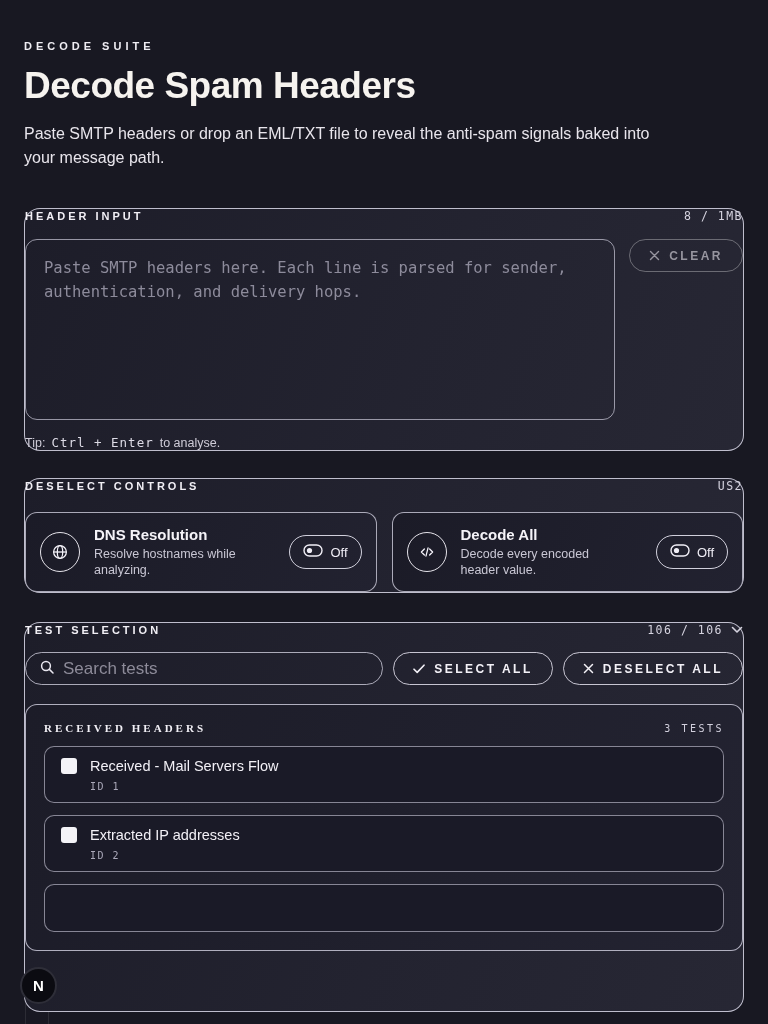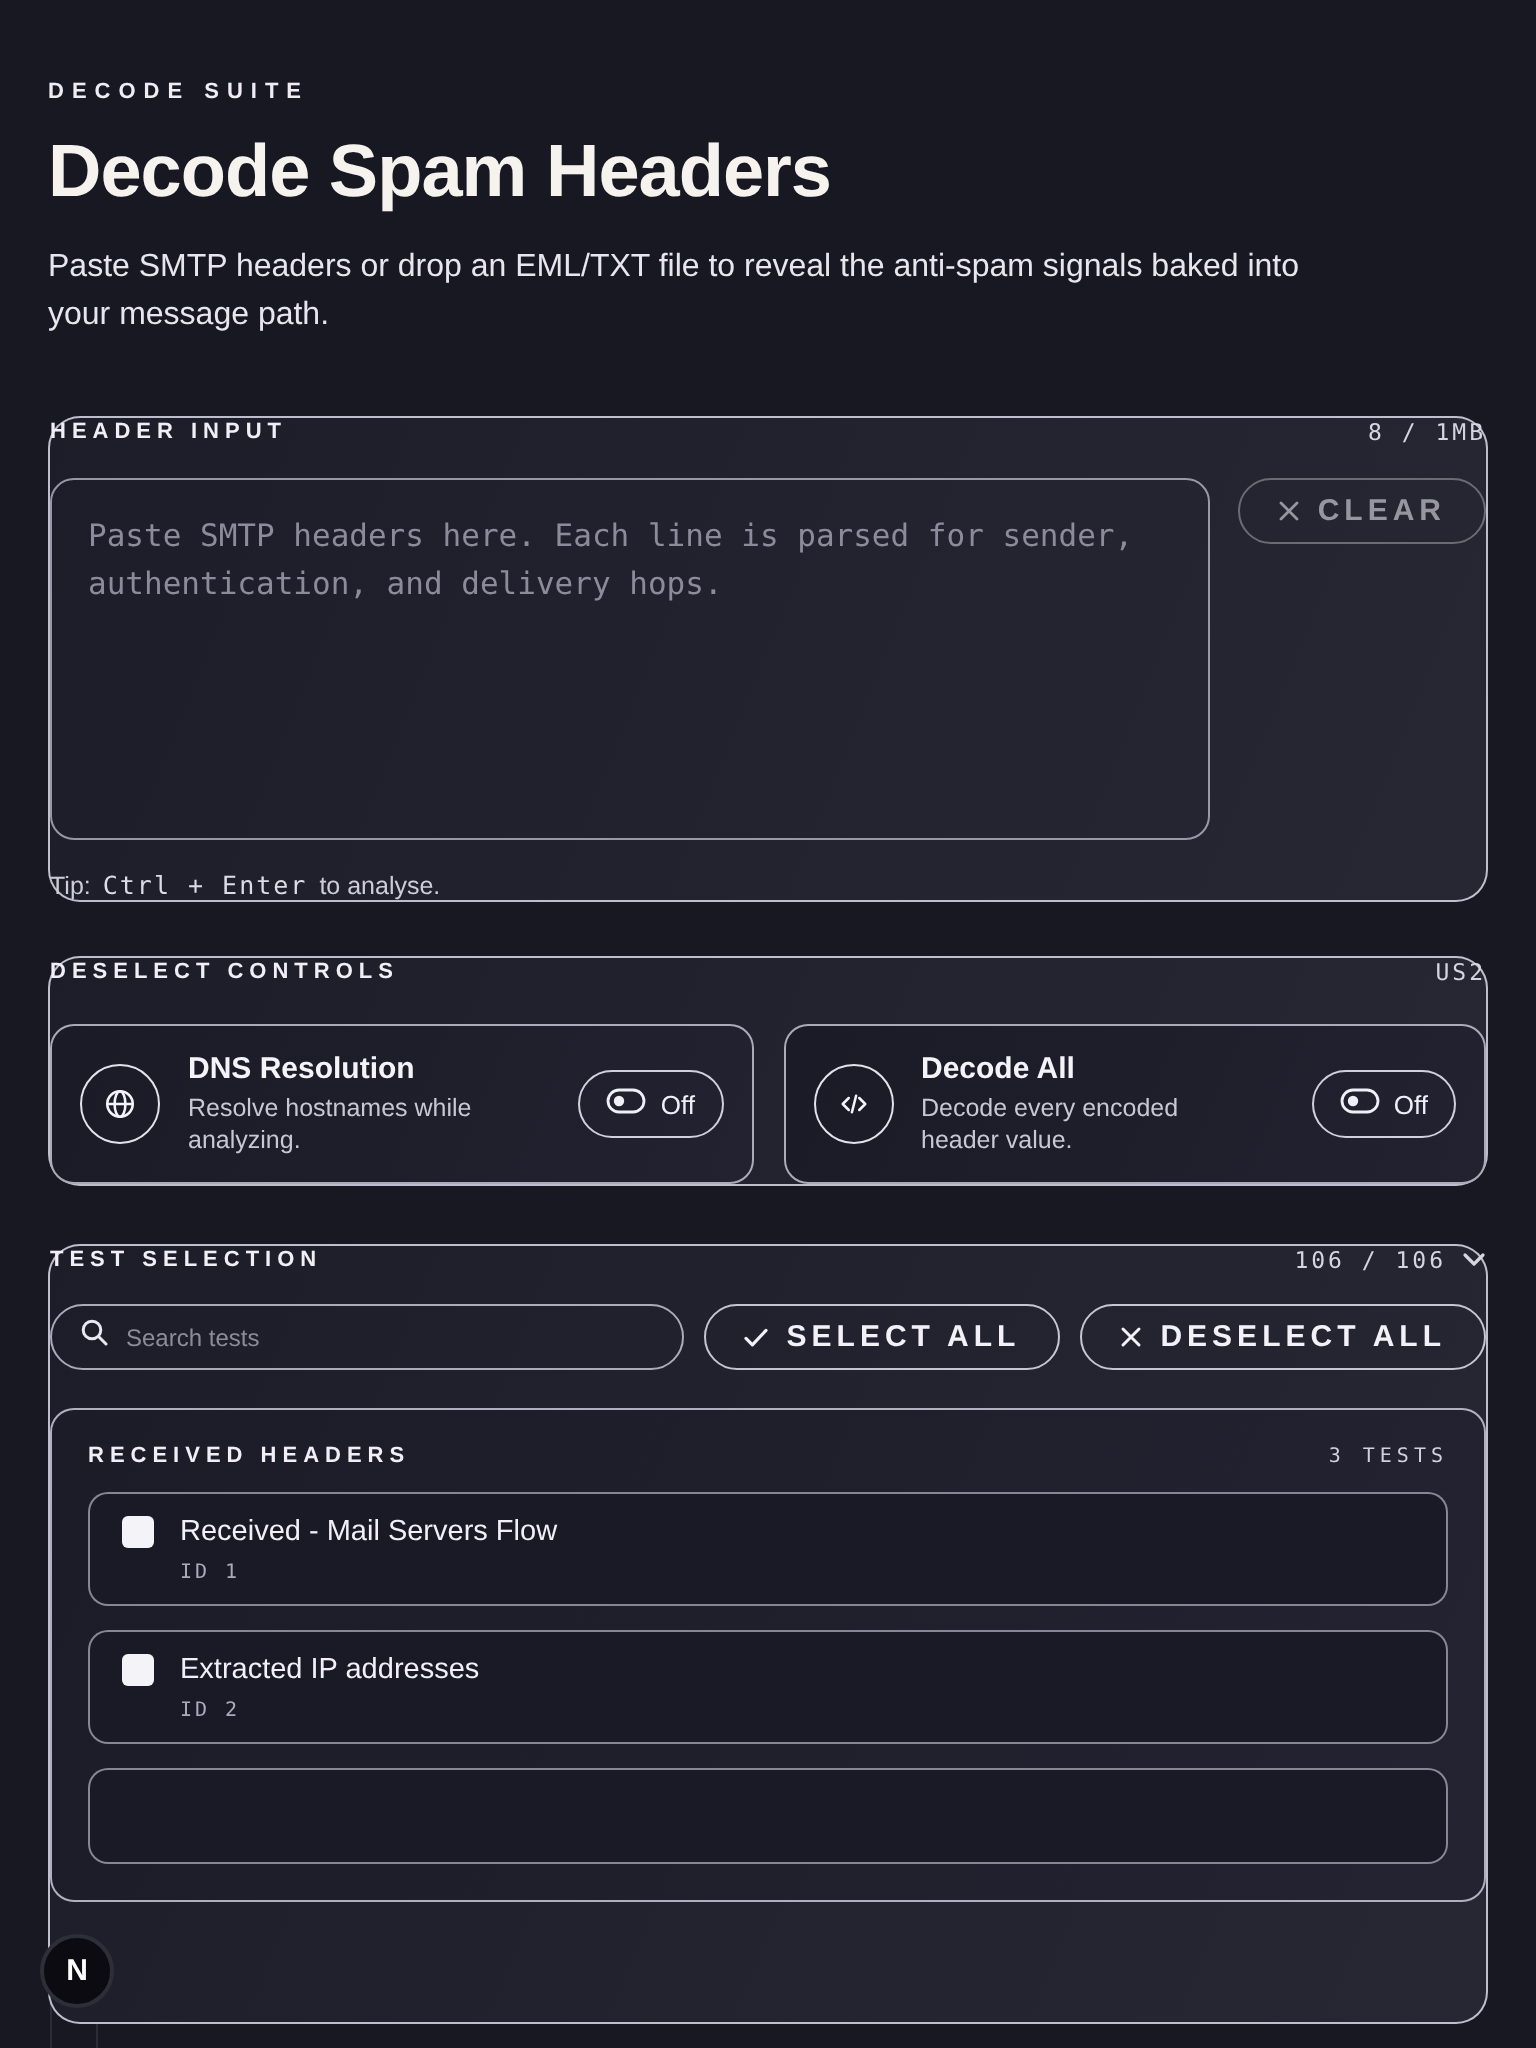--- a/index.html
+++ b/index.html
@@ -61,21 +61,21 @@
     font-size:15.5px; line-height:24px;
     color:#e8e6ee;
     outline:none;
   }
   textarea.header-textarea::placeholder { color:#8d8b9b; }
   .btn {
     display:inline-flex; align-items:center; gap:9px;
     border-radius:999px; background:transparent;
     border:1px solid rgba(240,238,250,0.8);
     color:#f3f1f7; font-family:"Liberation Sans", sans-serif;
-    font-size:15px; font-weight:700; letter-spacing:2.5px;
+    font-size:12px; font-weight:700; letter-spacing:2.5px;
     height:33px; padding:0 19px; cursor:pointer; white-space:nowrap;
   }
   .btn-clear { border-color:rgba(255,255,255,0.32); color:#97959f; }
   .btn svg { display:block; }
   .tip { margin-top:15px; font-size:12.5px; color:#cfccd8; display:flex; align-items:center; gap:6px; }
   .tip .kbd { font-family:"DejaVu Sans Mono", monospace; color:#dddbe6; letter-spacing:1px; }
 
   
   .card-analysis { margin-top:27px; }
   .toggle-grid { display:flex; gap:15px; margin-top:19px; }
@@ -107,33 +107,33 @@
   
   .card-tests { margin-top:29px; padding-bottom:60px; }
   .controls-row { display:flex; gap:10px; margin-top:15px; }
   .search-pill {
     flex:1; display:flex; align-items:center; gap:9px;
     border:1px solid rgba(226,224,240,0.72);
     border-radius:999px; height:33px; padding:0 14px;
   }
   .search-pill input {
     flex:1; background:transparent; border:none; outline:none;
-    color:#e8e6ee; font-size:12px; font-family:"Liberation Sans", sans-serif;
+    color:#e8e6ee; font-size:17px; font-family:"Liberation Sans", sans-serif;
   }
   .search-pill input::placeholder { color:#8d8b99; }
 
   .group-card {
     margin-top:19px;
     border:1px solid rgba(226,224,240,0.75);
     border-radius:12px;
     padding:17px 18px 18px 18px;
     background:linear-gradient(112deg,#1c1c28,#232331);
   }
   .group-head { display:flex; justify-content:space-between; align-items:center; }
-  .group-label { font-size:11px; font-weight:700; letter-spacing:3px; color:#f1eff5; }
+  .group-label { font-size:11px; font-weight:700; letter-spacing:3px; color:#f1eff5;font-family:Liberation Serif, serif; }
   .group-count { font-size:10px; letter-spacing:2.5px; color:#d2d0dd; }
 
   .test-row {
     margin-top:12px;
     border:1px solid rgba(226,224,240,0.55);
     border-radius:10px;
     background:#1a1a27;
     padding:11px 16px 10px 16px;
     cursor:pointer;
   }

